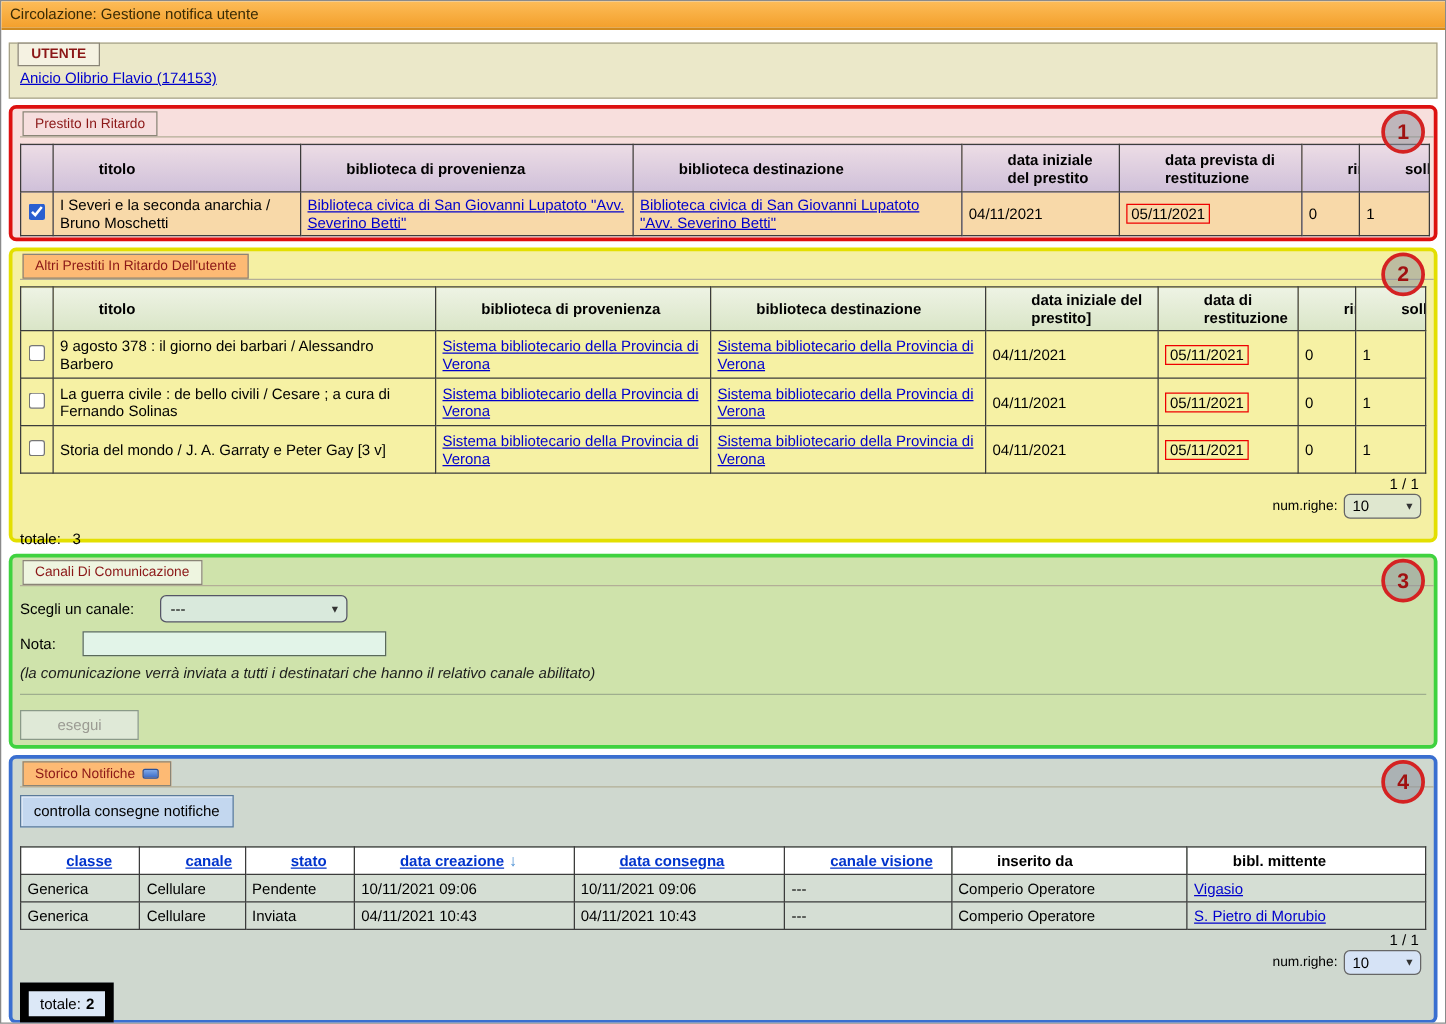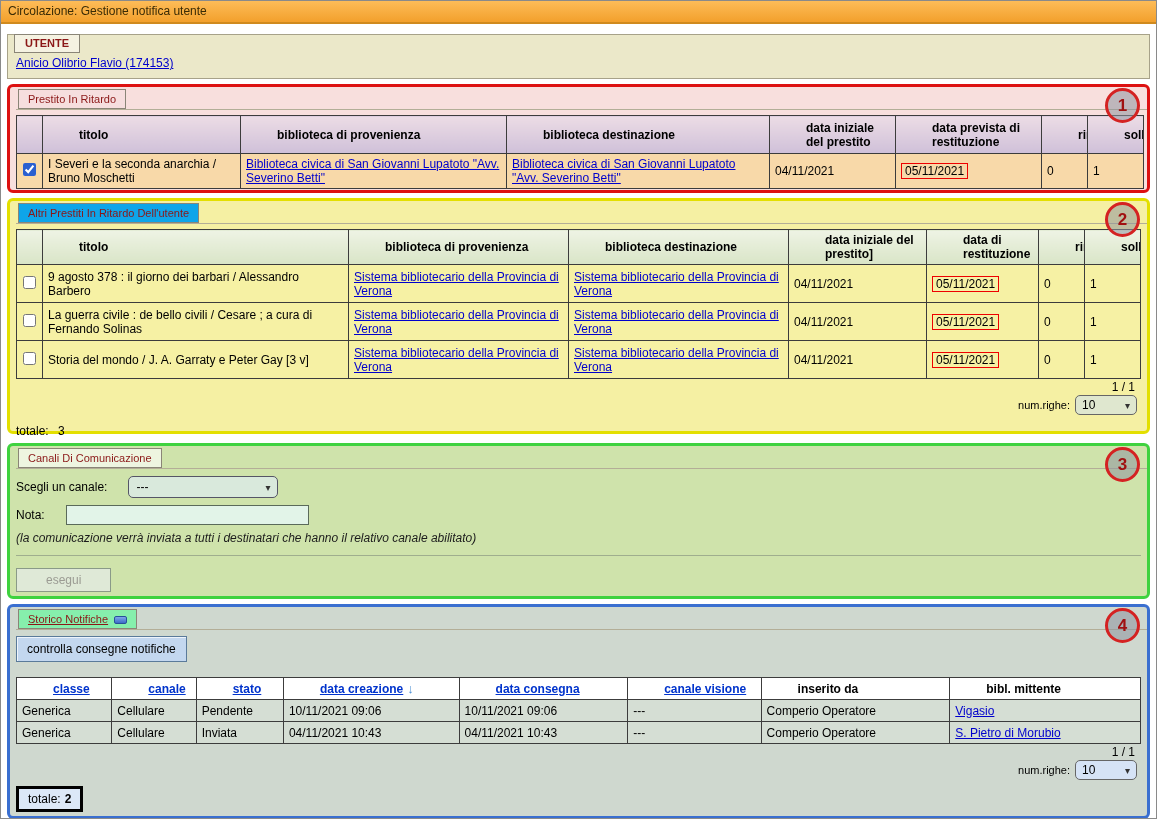--- a/index.html
+++ b/index.html
@@ -26,23 +26,23 @@
   .sec1 { border:3px solid #dd1111; background:#f8dfdd; height:109px; }
   .sec2 { border:3px solid #e3df00; background:#f5f0a3; height:236px; }
   .sec3 { border:3px solid #3fd23f; background:#cfe3ab; height:156px; margin-top:9px; }
   .sec4 { border:3px solid #3a6fd0; background:#cfd8cf; height:215px; }
 
   .tabrow { position:relative; height:21px; margin:0 0 5px; }
   .tabrow::after { content:""; position:absolute; left:0; right:-6px; bottom:0; border-bottom:1px solid #b3ae97; }
   .sec-tab { position:absolute; top:0; left:2px; z-index:1; padding:3px 9px; border:1px solid #8a8577;
              font-size:11px; color:#8b1717; white-space:nowrap; }
   .sec1 .sec-tab { background:#f6dede; }
-  .sec2 .sec-tab { background:#0ea5e9; }
+  .sec2 .sec-tab { background:#fdba74; }
   .sec3 .sec-tab { background:#eef5e0; }
-  .sec4 .sec-tab { background:#86efac;text-decoration:underline; }
+  .sec4 .sec-tab { background:#fdba74; }
   .minus-icon { display:inline-block; width:13px; height:8px; margin-left:6px; vertical-align:middle;
                 background:linear-gradient(#7fa8e8,#3c6cc8); border:1px solid #28509a; border-radius:2px; }
 
   
   .badge { position:absolute; top:1px; right:7px; width:35px; height:35px; border:3px solid #d42222; border-radius:50%;
            background:rgba(142,148,158,0.55); color:#a01111; font-weight:bold; font-size:17px;
            display:flex; align-items:center; justify-content:center; z-index:6; }
 
   
   table { border-collapse:collapse; table-layout:fixed; width:100%; font-size:12px; }
@@ -64,21 +64,21 @@
 
   .pagline { text-align:right; font-size:12px; margin-top:1px; padding-right:6px; }
   .numrighe { display:flex; justify-content:flex-end; align-items:center; gap:5px; font-size:11px; margin-top:1px; padding-right:4px; }
   .fake-select { display:inline-flex; justify-content:space-between; align-items:center; width:62px;
                  border:1px solid #666; border-radius:5px; padding:2px 6px; font-size:12px; background:#e6e6e6; }
   .sec2 .fake-select { background:#dfe7cf; }
   .sec4 .fake-select { background:#d6e3f6; }
   .chev { color:#333; font-size:10px; }
 
   .totale-plain { font-size:12px; margin-top:9px; }
-  .totale-box { display:inline-block; background:#dce8f7; border:3px solid #000000; padding:3px 9px; font-size:12px; margin-top:6px; }
+  .totale-box { display:inline-block; background:#dce8f7; border:7px solid #000000; padding:3px 9px; font-size:12px; margin-top:6px; }
   .totale-box b { margin-left:4px; }
 
   
   .formrow { display:flex; align-items:center; gap:21px; font-size:12px; margin:7px 0 6px; }
   .canale-select { display:inline-flex; justify-content:space-between; align-items:center; width:150px;
                    border:1px solid #556; border-radius:5px; padding:3px 7px; font-size:12px; background:#d9e9dc; }
   .nota-input { width:243px; height:20px; background:#e2f4e8; border:1px solid #5a6a5a; font-size:12px; padding:0 3px; }
   .hint { font-style:italic; font-size:12px; color:#1c1c1c; margin:6px 0 10px; }
   .divider { border:none; border-top:1px solid #9fae8e; margin:10px 0 12px; }
   .esegui-btn { background:#dfe9d7; border:1px solid #8a9a88; color:#9b9b93; font-size:12px; padding:4px 29px;

